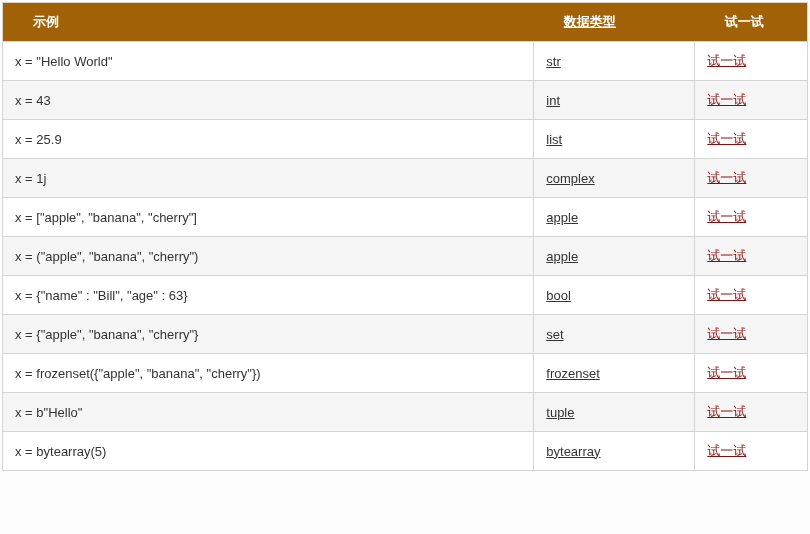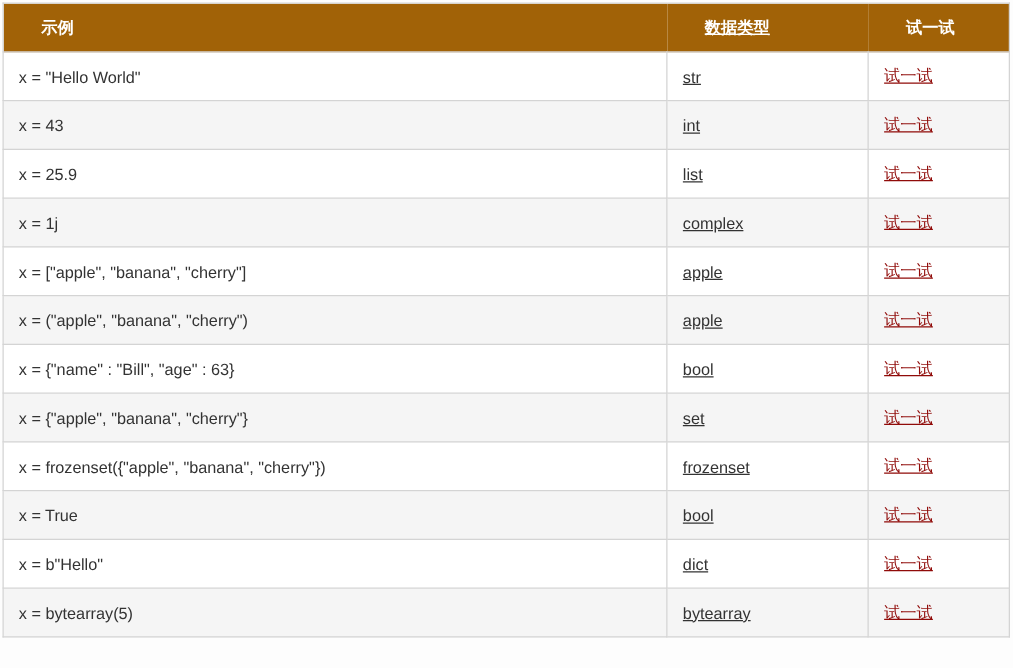--- a/index.html
+++ b/index.html
@@ -103,27 +103,22 @@
         <td class="col-example">x = {"apple", "banana", "cherry"}</td>
         <td class="col-type">set</td>
         <td class="col-action"><a class="try" href="#">试一试</a></td>
       </tr>
       <tr>
         <td class="col-example">x = frozenset({"apple", "banana", "cherry"})</td>
         <td class="col-type">frozenset</td>
         <td class="col-action"><a class="try" href="#">试一试</a></td>
       </tr>
       <tr>
-        <td class="col-example">x = True</td>
-        <td class="col-type">bool</td>
-        <td class="col-action"><a class="try" href="#">试一试</a></td>
-      </tr>
-      <tr>
         <td class="col-example">x = b"Hello"</td>
-        <td class="col-type">dict</td>
+        <td class="col-type">tuple</td>
         <td class="col-action"><a class="try" href="#">试一试</a></td>
       </tr>
       <tr>
         <td class="col-example">x = bytearray(5)</td>
         <td class="col-type">bytearray</td>
         <td class="col-action"><a class="try" href="#">试一试</a></td>
       </tr>
     </tbody>
 </table>
 

